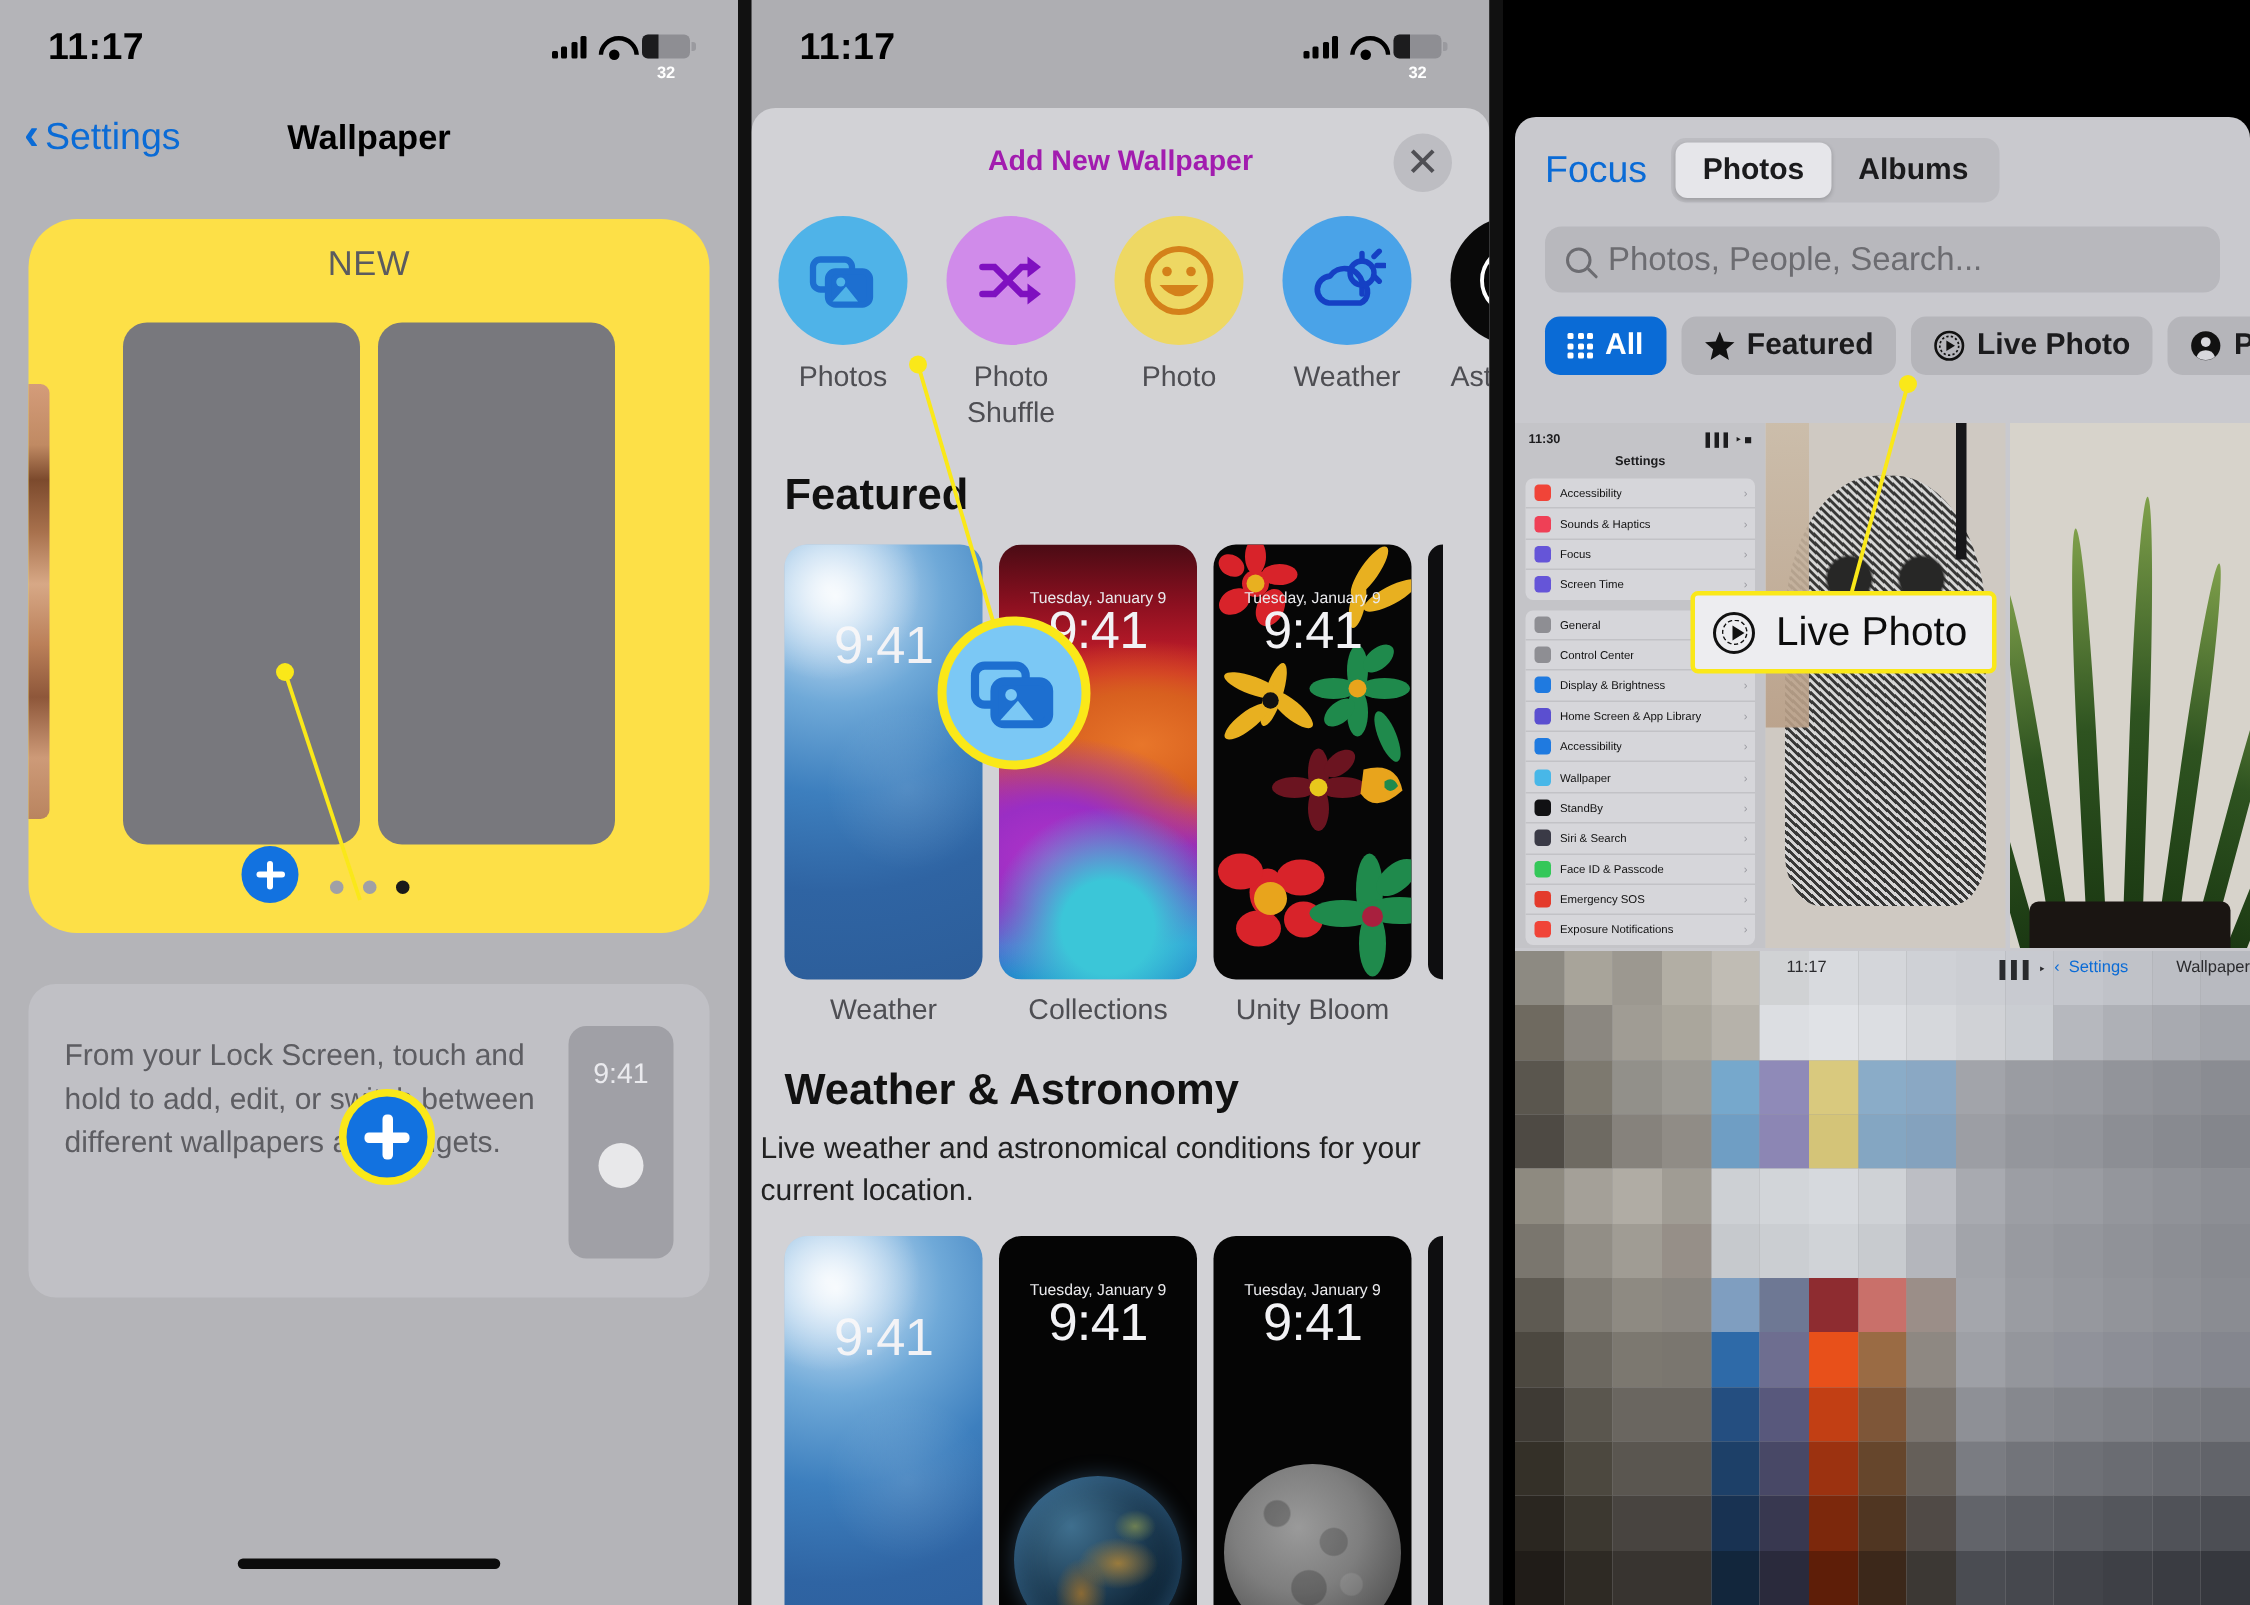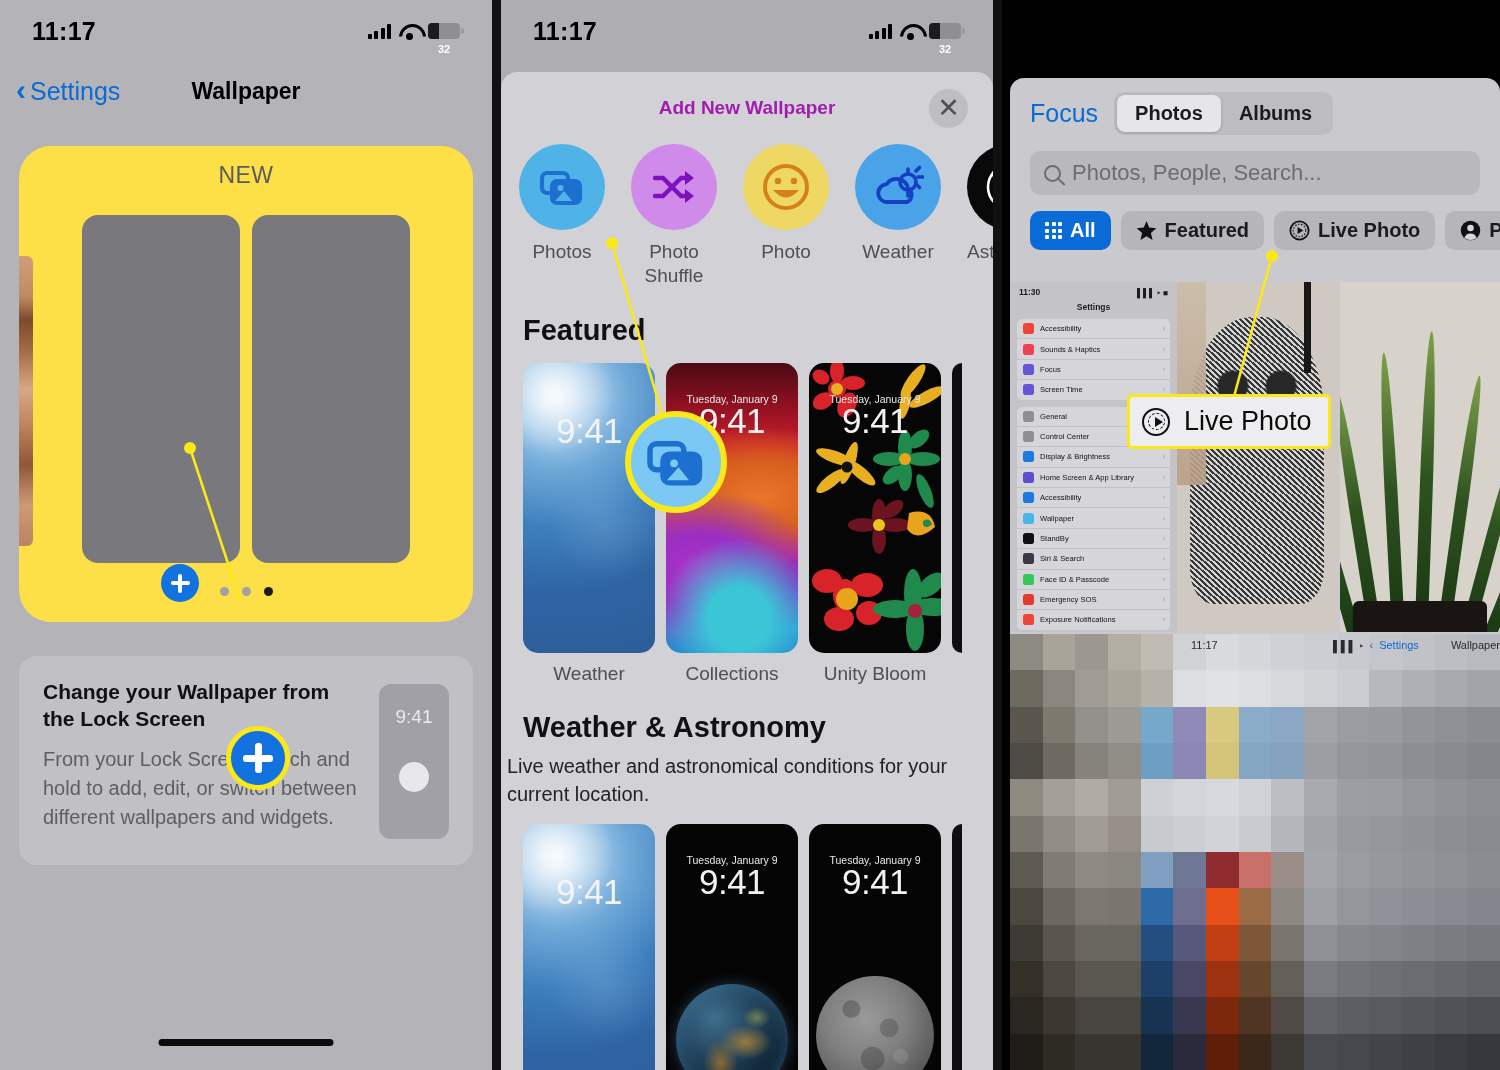--- a/index.html
+++ b/index.html
@@ -326,21 +326,20 @@
         <span></span>
         <span></span>
         <span class="on"></span>
       </div>
       <div class="plus-small"></div>
       <div class="plus-big"></div>
     </div>
 
     <div class="info-card">
       <div>
-        <div class="info-title">Change your Wallpaper from the Lock Screen</div>
         <div class="info-body">From your Lock Screen, touch and hold to add, edit, or switch between different wallpapers and widgets.</div>
       </div>
       <div class="info-phone">
         <div class="t">9:41</div>
         <div class="knob"></div>
       </div>
     </div>
 
     <div class="home-ind"></div>
   </div>

